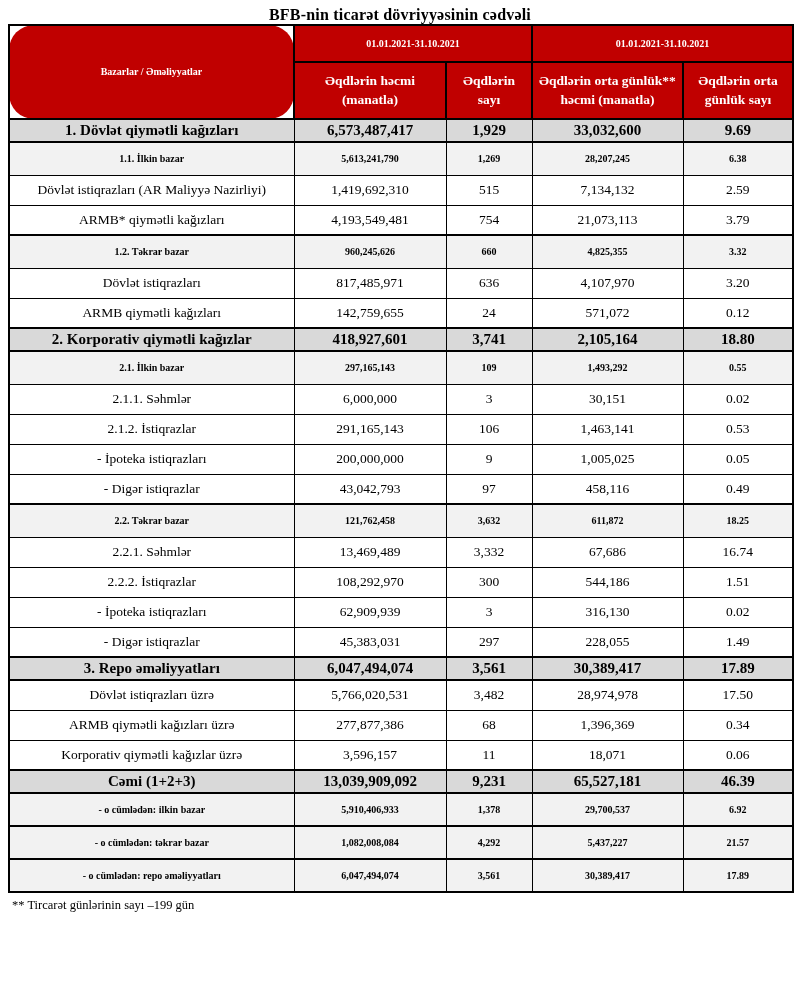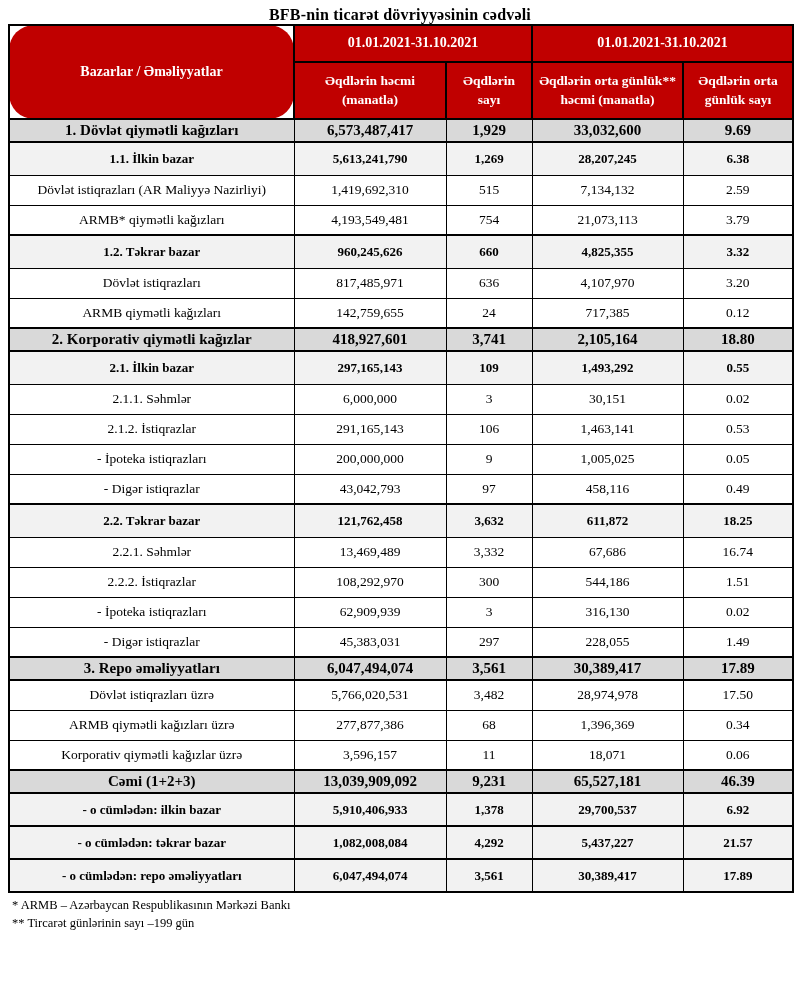--- a/index.html
+++ b/index.html
@@ -39,36 +39,36 @@
     padding: 2px 4px;
   }
   thead th {
     background: #C00000;
     color: #ffffff;
     font-weight: bold;
     font-size: 13.5px;
     border: 2px solid #000;
     line-height: 1.35;
   }
-  tr.hdr-period th { height: 37px; font-size: 14px; }
+  tr.hdr-period th { height: 37px; font-size: 10px; }
   tr.hdr-cols  th { height: 57px; }
   th.corner { font-size: 14px; border-radius: 25px; }
 
   tr.row-section td {
     background: #D9D9D9;
     font-weight: bold;
     font-size: 15px;
     height: 22px;
     border-top: 2px solid #000;
     border-bottom: 2px solid #000;
   }
   tr.row-sub td {
     background: #F2F2F2;
     font-weight: bold;
-    font-size: 13px;
+    font-size: 10px;
     height: 33px;
     border-top: 2px solid #000;
   }
   tr.row-detail td {
     background: #ffffff;
     font-weight: normal;
     font-size: 13.5px;
     height: 30px;
   }
   .footnotes {
@@ -146,21 +146,21 @@
           <td>Dövlət istiqrazları</td>
           <td>817,485,971</td>
           <td>636</td>
           <td>4,107,970</td>
           <td>3.20</td>
         </tr>
         <tr class="row-detail">
           <td>ARMB qiymətli kağızları</td>
           <td>142,759,655</td>
           <td>24</td>
-          <td>717,385</td>
+          <td>571,072</td>
           <td>0.12</td>
         </tr>
         <tr class="row-section">
           <td>2. Korporativ qiymətli kağızlar</td>
           <td>418,927,601</td>
           <td>3,741</td>
           <td>2,105,164</td>
           <td>18.80</td>
         </tr>
         <tr class="row-sub">
@@ -286,17 +286,16 @@
           <td>- o cümlədən: repo əməliyyatları</td>
           <td>6,047,494,074</td>
           <td>3,561</td>
           <td>30,389,417</td>
           <td>17.89</td>
         </tr>
       </tbody>
   </table>
 
   <div class="footnotes">
-    <div>* ARMB – Azərbaycan Respublikasının Mərkəzi Bankı</div>
     <div>** Tircarət günlərinin sayı –199 gün</div>
   </div>
 
 </div>
 
 </body></html>

